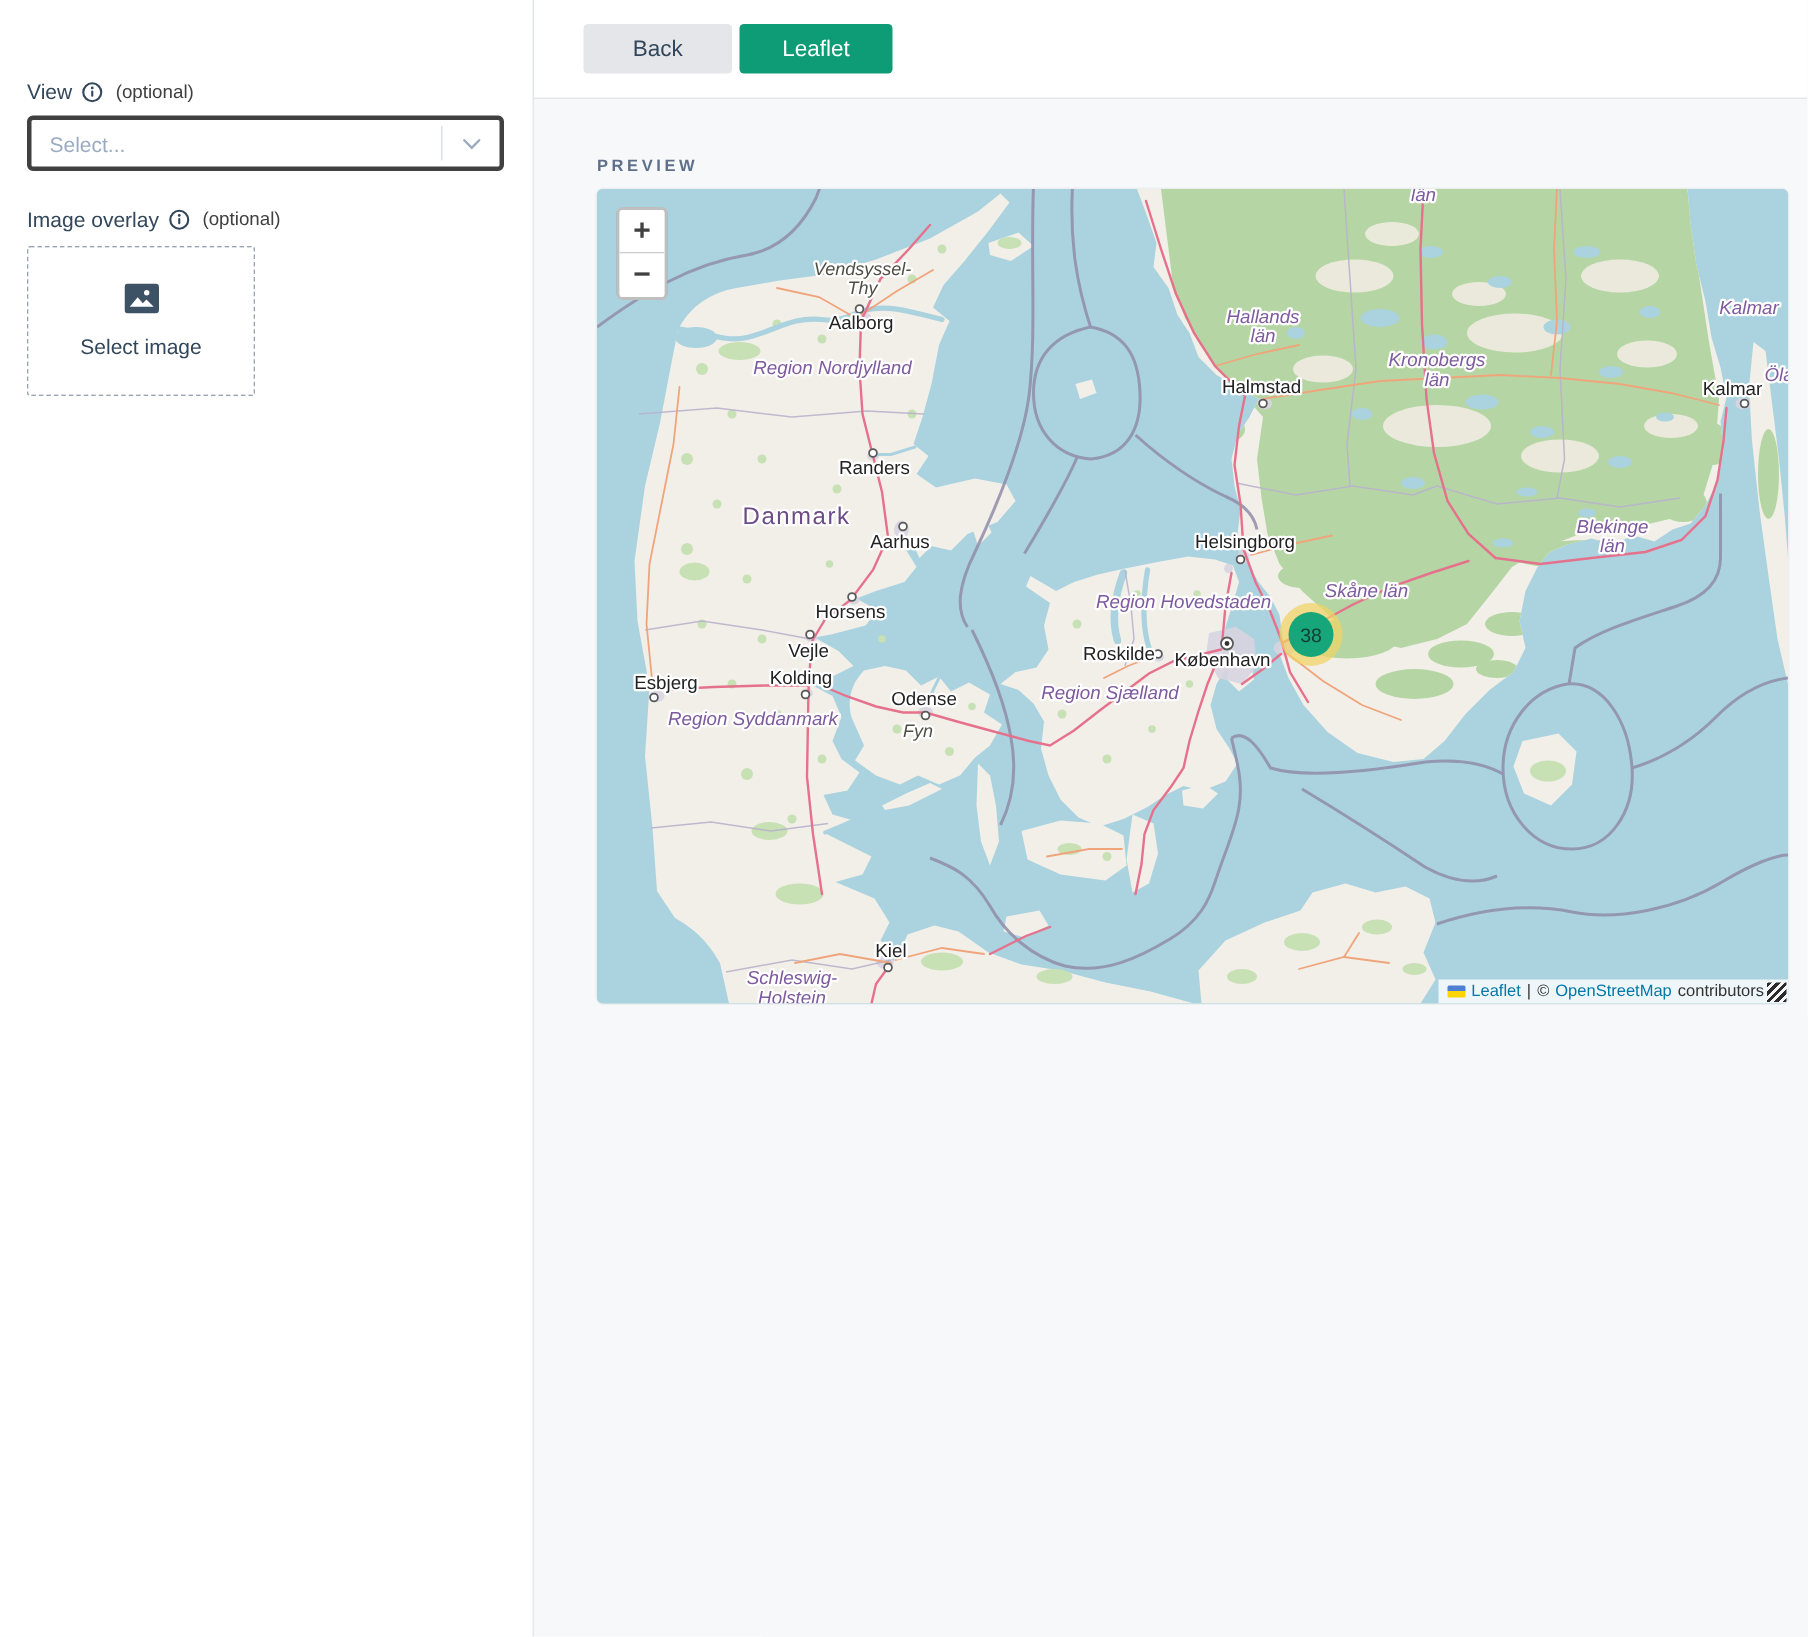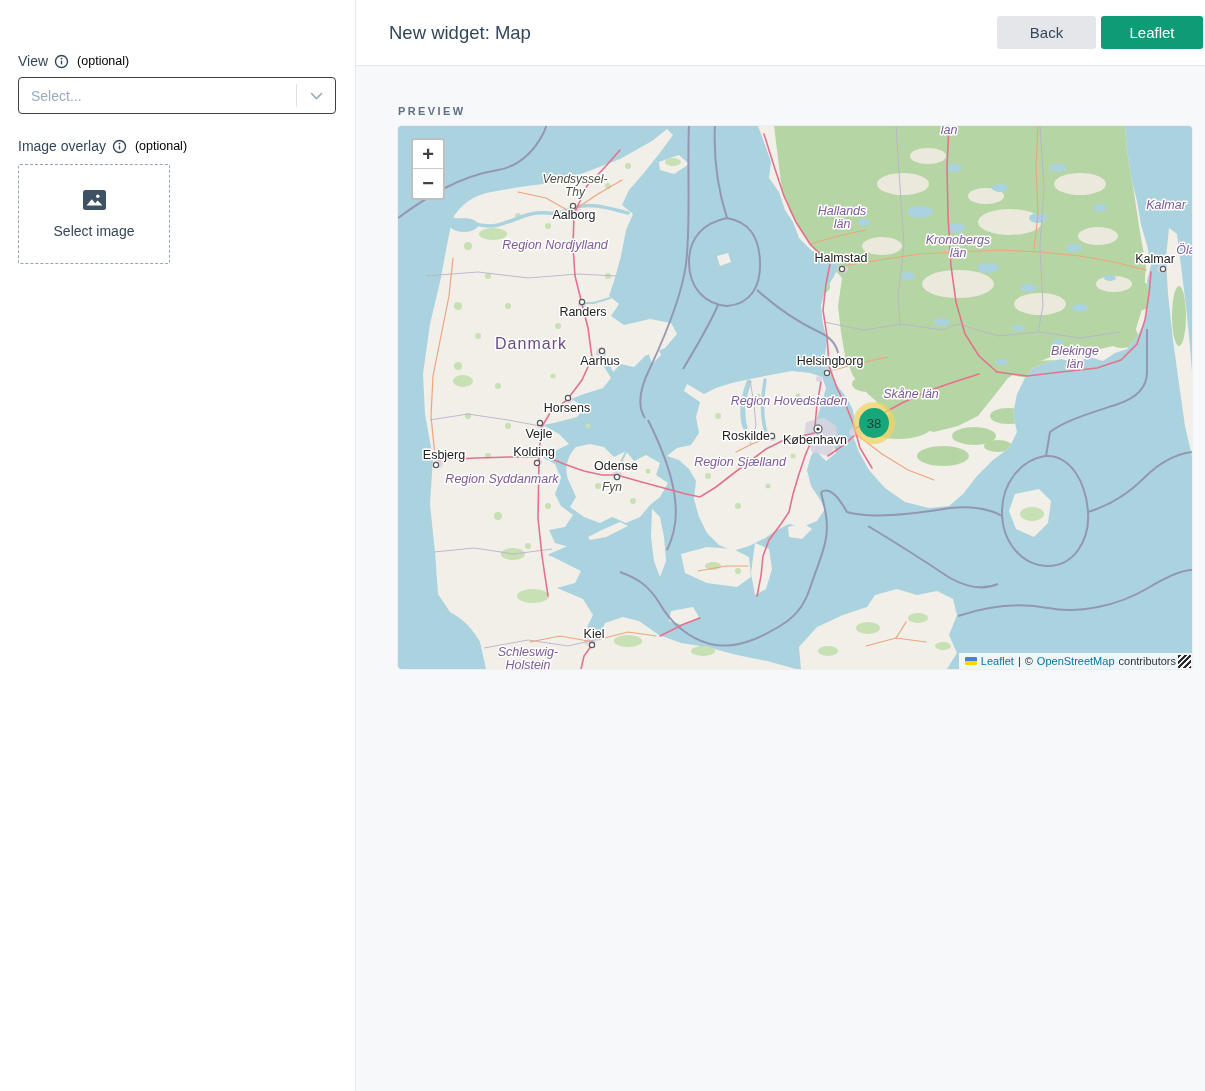--- a/index.html
+++ b/index.html
@@ -6,23 +6,23 @@
   html, body { width: 1205px; height: 1091px; overflow: hidden; }
   body { font-family: "Liberation Sans", sans-serif; background: #fff; color: #33475b; }
   .app { display: flex; width: 1205px; height: 1091px; }
 
   
   .sidebar { width: 356px; min-width: 356px; height: 100%; background: #fff;
              border-right: 1px solid #e3e8ee; padding: 20px 18px; }
   .sidebar h2 { font-size: 15.5px; font-weight: 700; color: #2d3e50; letter-spacing: .2px; }
   .field { margin-top: 33px; }
   .field-label-row { display: flex; align-items: center; gap: 6px; font-size: 14px; color: #33475b; }
-  .optional { font-size: 12.5px; color: #000000; margin-left: 2px; }
+  .optional { font-size: 12.5px; color: #404040; margin-left: 2px; }
   .info-icon { display: inline-flex; }
-  .select { margin-top: 8px; width: 318px; height: 37px; border: 1px solid #404040; border-radius: 4px;
+  .select { margin-top: 8px; width: 318px; height: 37px; border: 3px solid #404040; border-radius: 4px;
             background: #fff; display: flex; align-items: center; cursor: pointer; }
   .select .placeholder { flex: 1; padding-left: 12px; font-size: 14px; color: #9aabc0; }
   .select .select-divider { width: 1px; height: 23px; background: #dbe2ea; }
   .select .chevron { width: 38px; display: flex; justify-content: center; align-items: center; }
   .field-image { margin-top: 24px; }
   .image-drop { margin-top: 10px; width: 152px; height: 100px; border: 1px dashed #97a4b3; border-radius: 2px;
                 display: flex; flex-direction: column; align-items: center; justify-content: center; gap: 9px;
                 cursor: pointer; background: #fff; }
   .image-drop span.lbl { font-size: 14px; color: #33475b; }
 
@@ -126,21 +126,20 @@
               <path d="M3.5 15.5 L8.8 9.2 L12.2 13.2 L14.6 10.6 L19.5 15.5 Z" fill="#fff"></path>
             </svg>
         </span>
         <span class="lbl">Select image</span>
       </div>
     </div>
   </aside>
 
   <div class="main">
     <header class="topbar">
-      <h1>New widget: Map</h1>
       <div class="actions">
         <button class="btn btn-back">Back</button>
         <button class="btn btn-create">Leaflet</button>
       </div>
     </header>
 
     <section class="content">
       <div class="preview-label">PREVIEW</div>
 
       <div class="map">

